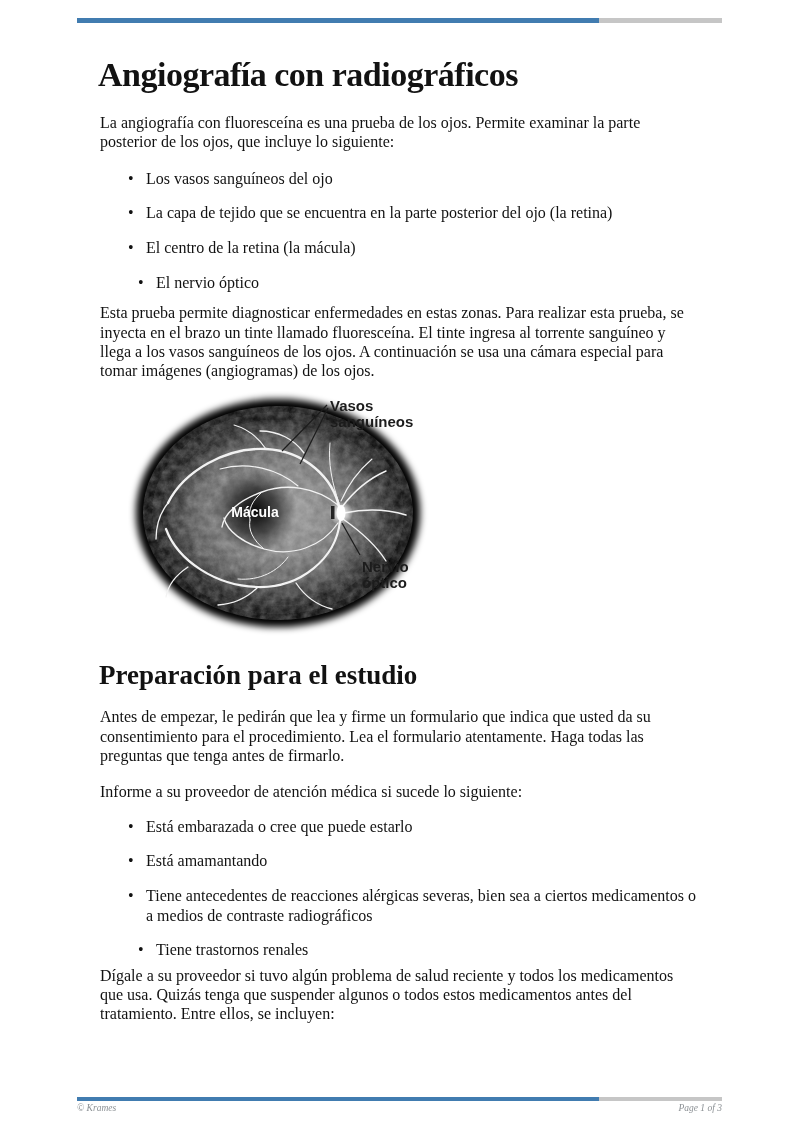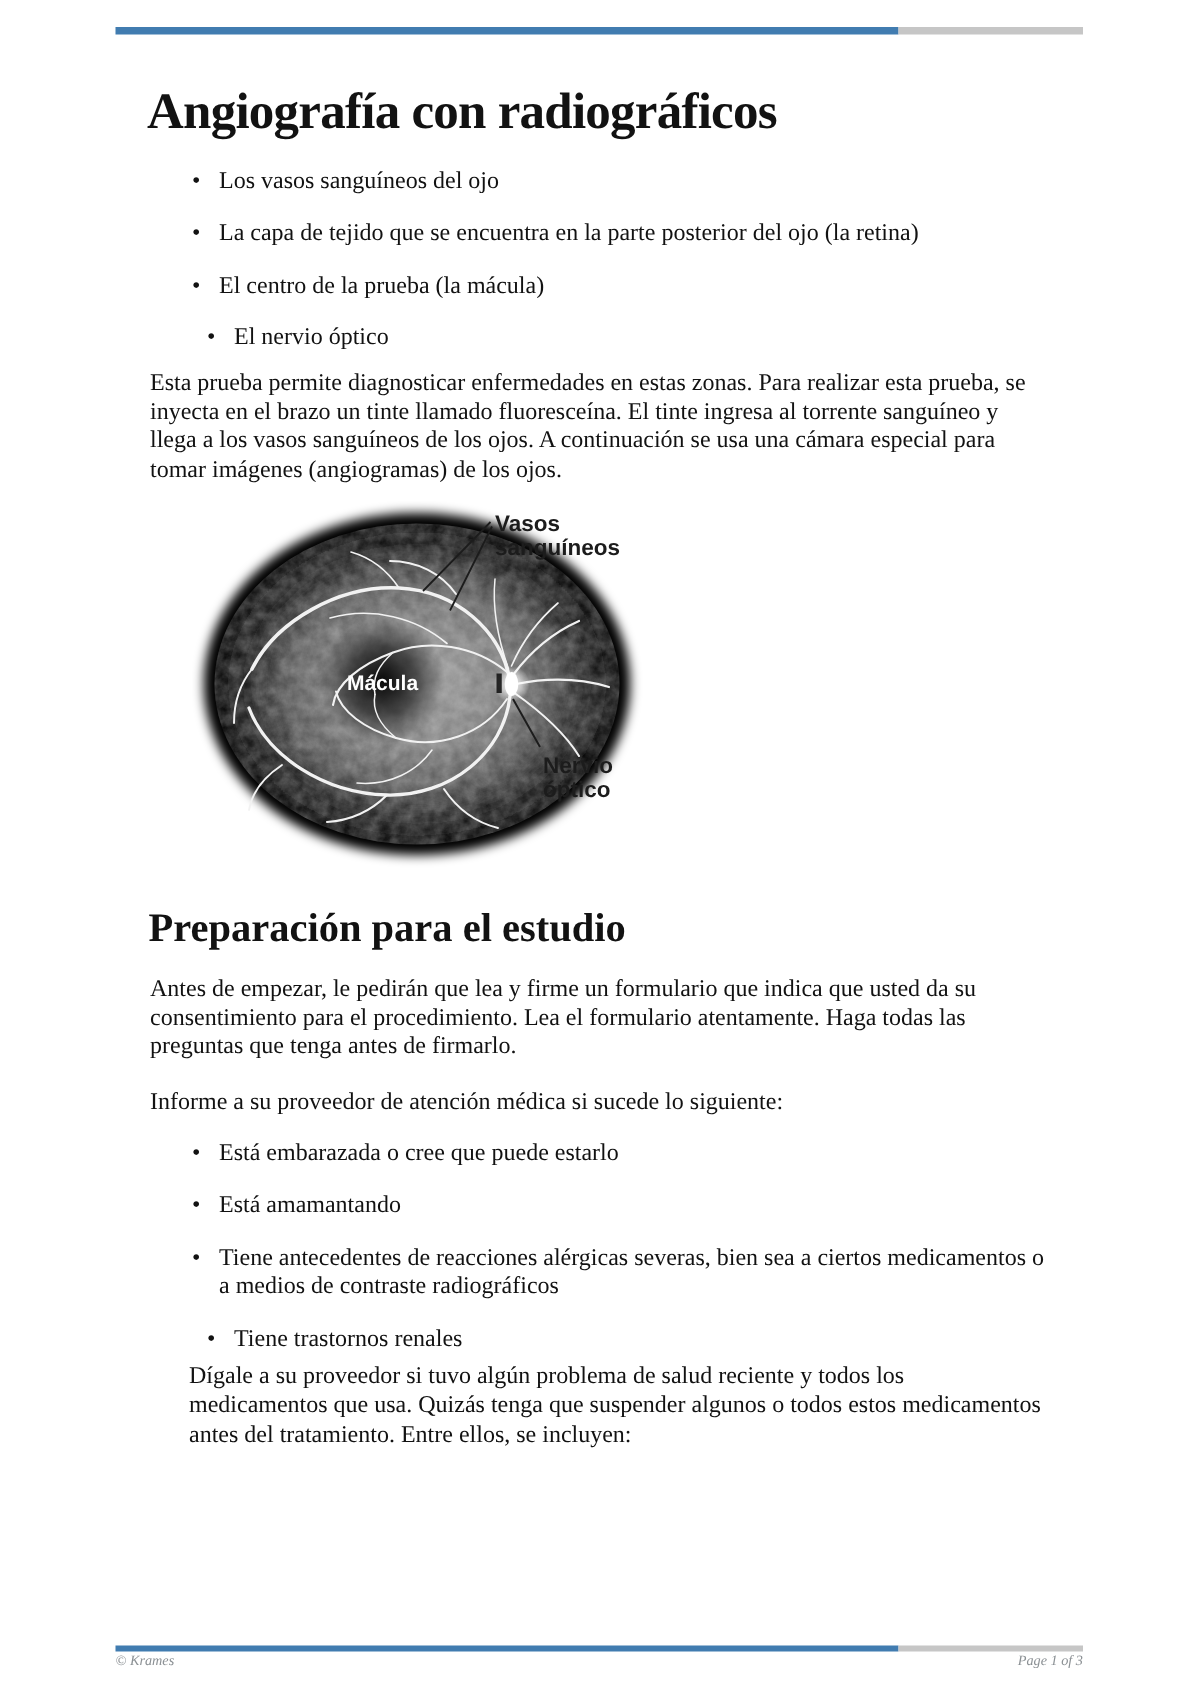--- a/index.html
+++ b/index.html
@@ -25,21 +25,21 @@
   }
   h2.section{
     font-size:27px;line-height:34px;font-weight:bold;
     margin:22px 0 0 -1px;
   }
   p{font-size:16px;line-height:19.3px;margin:0;}
   p.intro{margin-top:19px;}
   p.test{margin-top:11px;}
   p.antes{margin-top:15px;}
   p.informe{margin-top:17px;}
-  p.digale{margin-top:6px;margin-left:26px;}
+  p.digale{margin-top:6px;}
   ul{list-style:none;margin:0;padding:0 0 0 46px;}
   ul.l1{margin-top:17px;}
   ul.l2{margin-top:15px;}
   ul.l3{margin-top:16px;}
   li{
     position:relative;font-size:16px;line-height:19.3px;
     margin:0 0 15.5px 0;
   }
   li:last-child{margin-bottom:0;margin-left:10px;}
   li::before{
@@ -65,25 +65,26 @@
 
   <div class="rule rule-top">
     <div class="blue"></div>
     <div class="gray"></div>
   </div>
 
   <div class="content">
 
     <h1 class="title">Angiografía con radiográficos</h1>
 
+    <p class="intro">La angiografía con fluoresceína es una prueba de los ojos. Permite examinar la parte posterior de los ojos, que incluye lo siguiente:</p>
 
     <ul class="l1">
       <li>Los vasos sanguíneos del ojo</li>
       <li>La capa de tejido que se encuentra en la parte posterior del ojo (la retina)</li>
-      <li>El centro de la prueba (la mácula)</li>
+      <li>El centro de la retina (la mácula)</li>
       <li>El nervio óptico</li>
     </ul>
 
     <p class="test">Esta prueba permite diagnosticar enfermedades en estas zonas. Para realizar esta prueba, se inyecta en el brazo un tinte llamado fluoresceína. El tinte ingresa al torrente sanguíneo y llega a los vasos sanguíneos de los ojos. A continuación se usa una cámara especial para tomar imágenes (angiogramas) de los ojos.</p>
 
     <div class="figure">
       <svg viewBox="0 0 330 245" width="330" height="245">
         <defs>
           <radialGradient id="fundus" cx="50%" cy="50%" r="50%">
             <stop offset="0%" stop-color="#9a9a9a"></stop>

